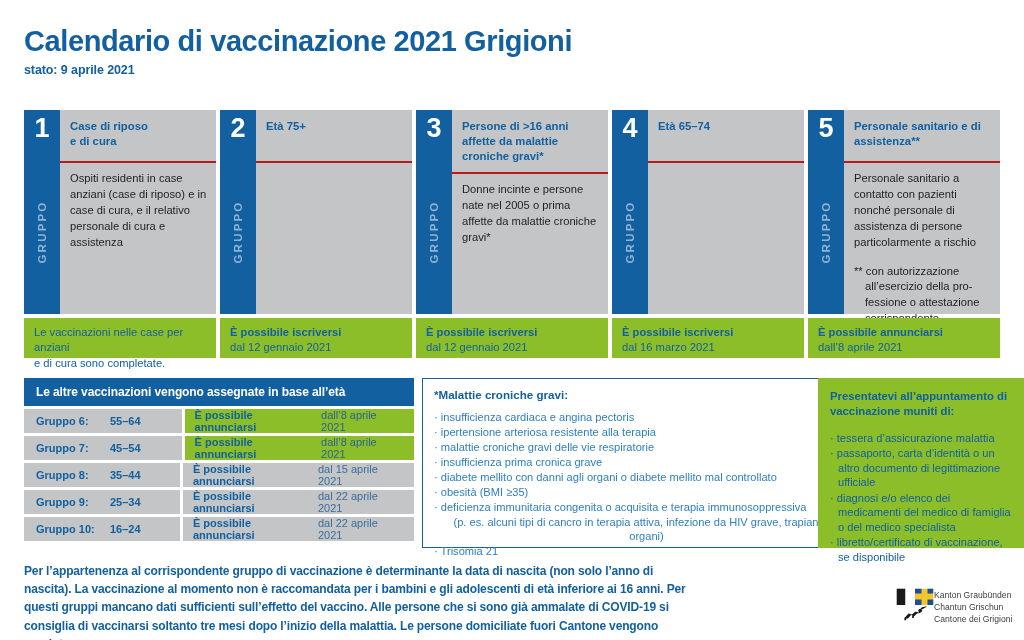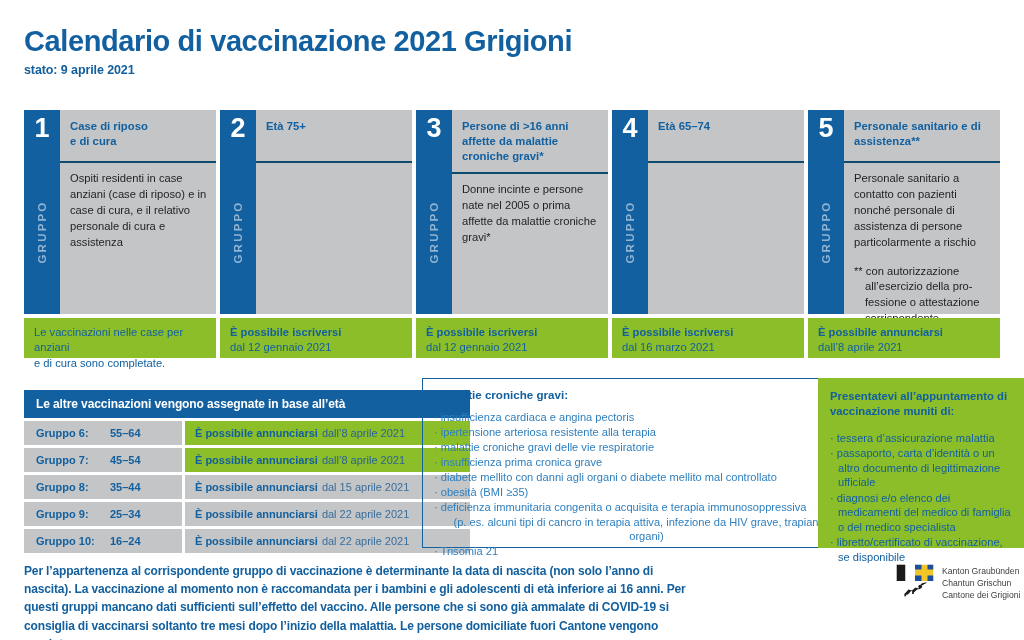--- a/index.html
+++ b/index.html
@@ -49,41 +49,41 @@
     color: #8fb4d4;
   }
   .group-body {
     flex: 1 1 auto; background: #c3c5c7;
     display: flex; flex-direction: column;
   }
   .group-head {
     padding: 9px 9px 8px 10px;
     font-size: 11.3px; font-weight: bold; color: #12609f;
     line-height: 1.33; min-height: 34px;
-    border-bottom: 2px solid #0c4a6e;
+    border-bottom: 2px solid #b91c1c;
   }
   .group-text {
     padding: 8px 9px 1px 10px;
     font-size: 11.2px; color: #1f1f1f; line-height: 1.42; flex: 1 1 auto;
   }
   .group-text p { margin: 0; }
   .group-text p.note { margin-top: 13px; padding-left: 11px; text-indent: -11px; }
   .group-foot {
     margin-top: 4px; height: 40px; background: #8cbe2a;
     padding: 7px 10px 0 10px; box-sizing: border-box;
     font-size: 11.2px; line-height: 1.38; color: #12609f;
   }
   .group-foot .b { font-weight: bold; display: block; }
   .group-foot .n { display: block; }
   .group-foot.plain .b { font-weight: normal; }
 
   
   .lower { position: absolute; left: 24px; top: 378px; width: 976px; }
 
-  .age-table { position: absolute; left: 0; top: 12px; width: 446px; }
+  .age-table { position: absolute; left: 0; top: 0; width: 390px; }
   .age-head {
     background: #12609f; color: #fff; font-weight: bold;
     font-size: 12px; padding: 7px 10px 7px 12px; letter-spacing: -0.1px;
   }
   .age-row { display: flex; gap: 3px; margin-top: 3px; height: 24px; }
   .age-label {
     width: 158px; background: #c3c5c7; color: #12609f;
     font-weight: bold; font-size: 11px;
     display: flex; align-items: center; box-sizing: border-box;
     padding: 0 10px 0 12px;
@@ -129,21 +129,21 @@
     font-size: 11.1px; color: #12609f; line-height: 1.33;
     padding-left: 8px; text-indent: -8px; margin-bottom: 0.5px;
   }
 
   
   .footnote {
     position: absolute; left: 24px; top: 562px; width: 670px;
     font-size: 12px; font-weight: bold; color: #12609f;
     line-height: 1.52; letter-spacing: -0.15px;
   }
-  .logo { position: absolute; left: 896px; top: 564px; display: flex; gap: 8px; }
+  .logo { position: absolute; left: 896px; top: 588px; display: flex; gap: 0; }
   .logo-arms { width: 38px; height: 34px; flex: 0 0 38px; }
   .logo-names {
     font-size: 8.6px; color: #3d3d3d; line-height: 1.42; padding-top: 1px;
   }
 </style>
 </head>
 <body>
 
 <div class="page">
 

